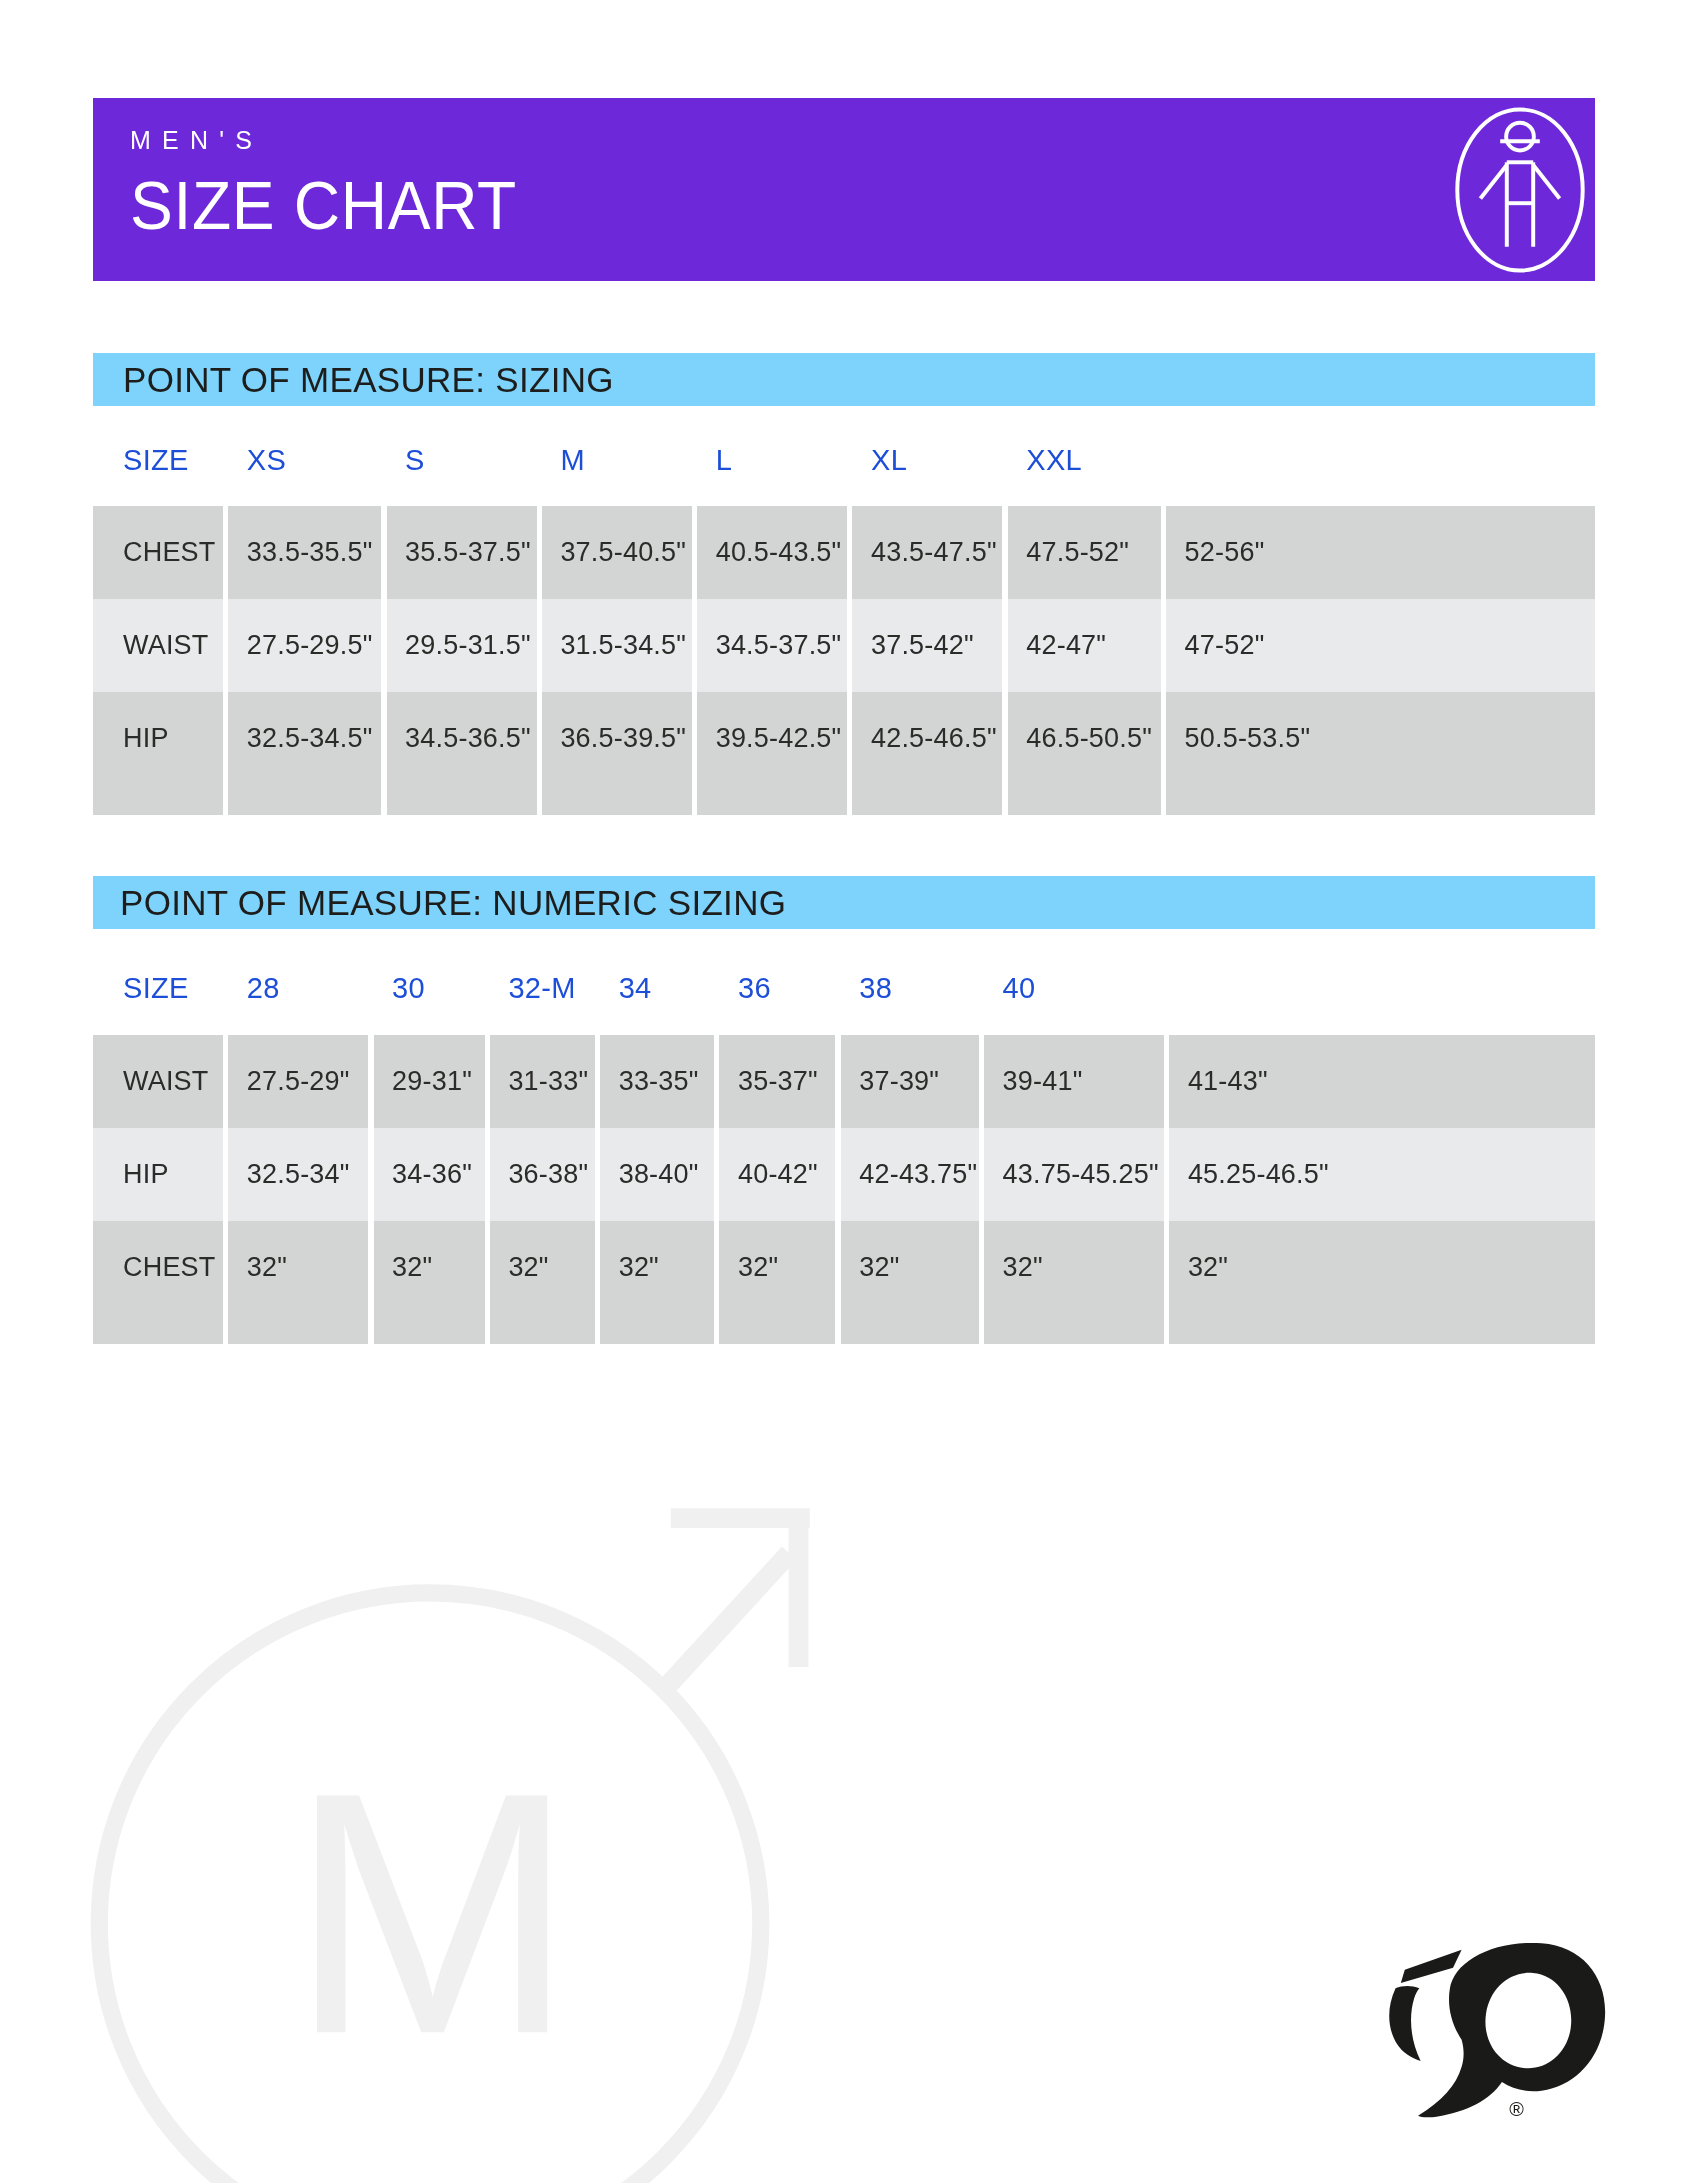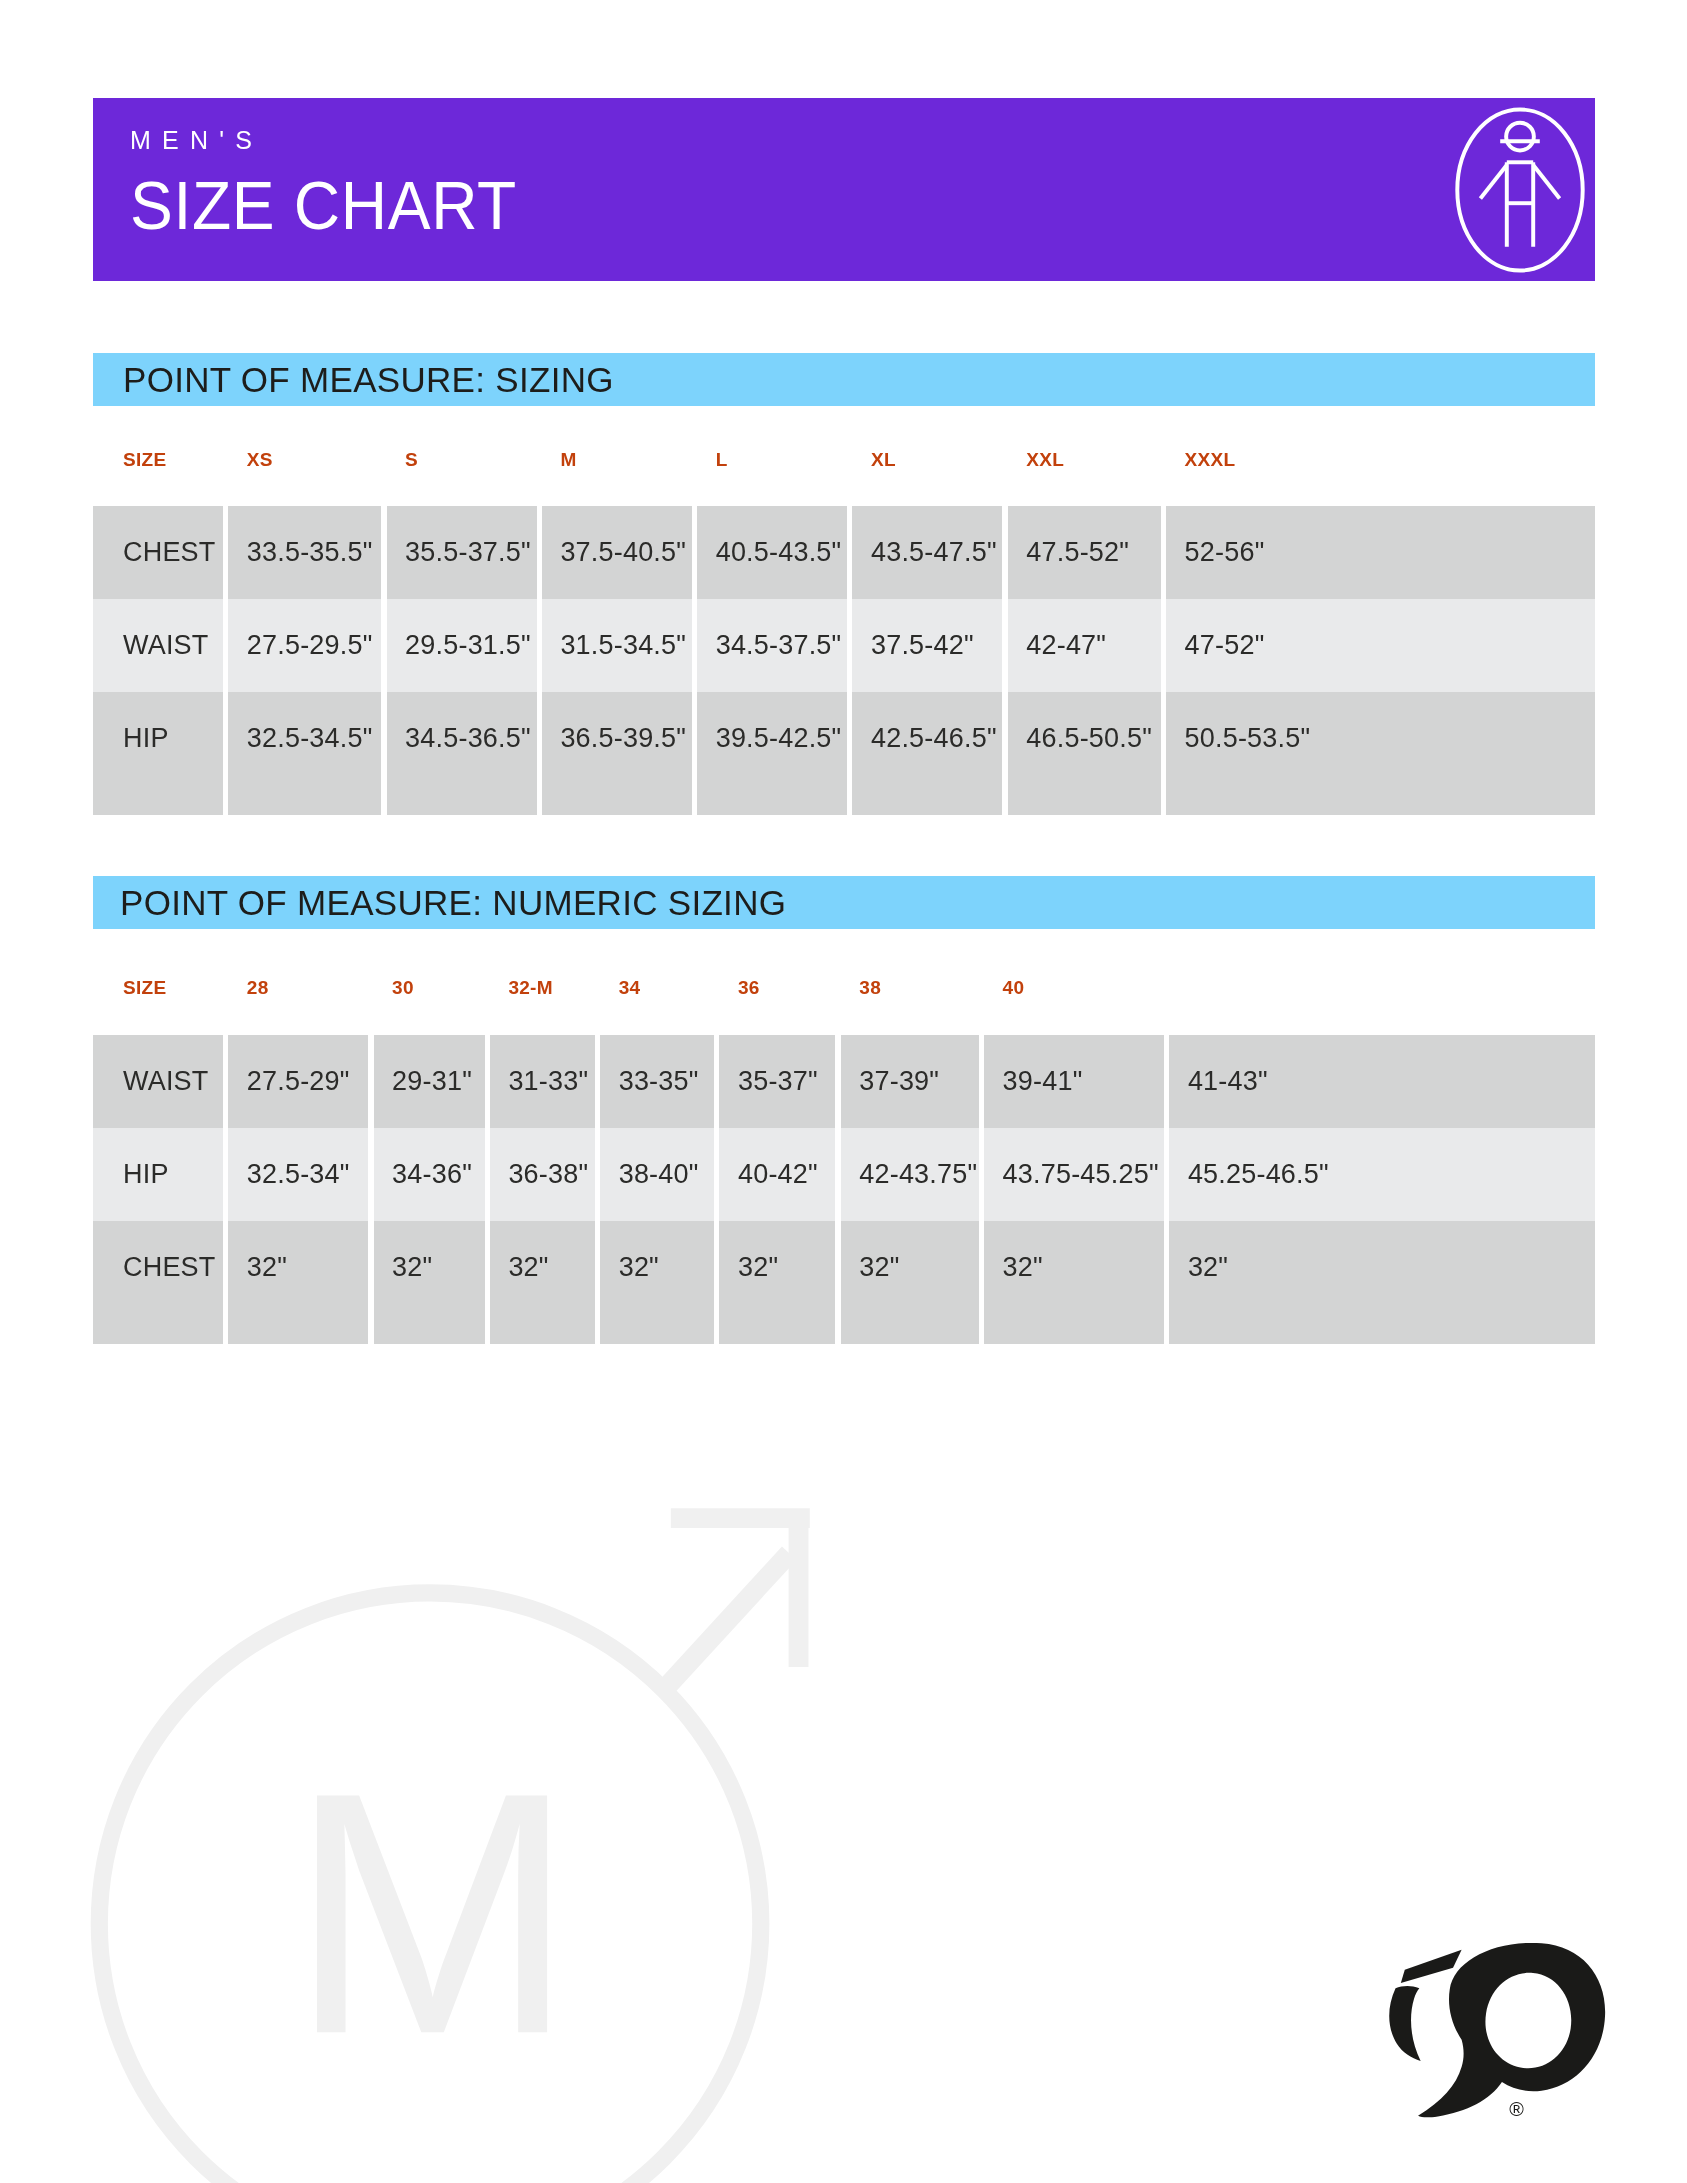--- a/index.html
+++ b/index.html
@@ -50,22 +50,22 @@
   .t2-grid{
     display:grid;
     grid-template-columns:130px 140px 111px 105px 114px 116px 138px 180px 1fr;
     column-gap:5.3px;width:1502px;box-sizing:border-box;
   }
   .thead{position:absolute;left:93px;height:50px;}
   .thead1{top:435px;}
   .thead2{top:963px;}
   .hcell{
     display:flex;align-items:center;
-    font-size:19px;color:#c2410c;letter-spacing:0.3px;
-    padding-left:18.5px;box-sizing:border-box;font-weight:bold;
+    font-size:29px;color:#1d4ed8;letter-spacing:0.3px;
+    padding-left:18.5px;box-sizing:border-box;
   }
   .hcell.label{padding-left:30px;}
 
   .tbody{position:absolute;left:93px;}
   .tbody1{top:506px;}
   .tbody2{top:1035px;}
   .trow{height:93px;}
   .trow .cell{
     display:flex;align-items:center;
     font-size:27px;letter-spacing:0.2px;color:#2b2b29;
@@ -111,21 +111,20 @@
   </section>
 
   <div class="thead thead1 t1-grid">
     <div class="hcell label">SIZE</div>
     <div class="hcell">XS</div>
     <div class="hcell">S</div>
     <div class="hcell">M</div>
     <div class="hcell">L</div>
     <div class="hcell">XL</div>
     <div class="hcell">XXL</div>
-    <div class="hcell">XXXL</div>
   </div>
 
   <div class="tbody tbody1">
     <div class="trow t1-grid shade-dark">
       <div class="cell label">CHEST</div>
       <div class="cell">33.5-35.5"</div>
       <div class="cell">35.5-37.5"</div>
       <div class="cell">37.5-40.5"</div>
       <div class="cell">40.5-43.5"</div>
       <div class="cell">43.5-47.5"</div>

